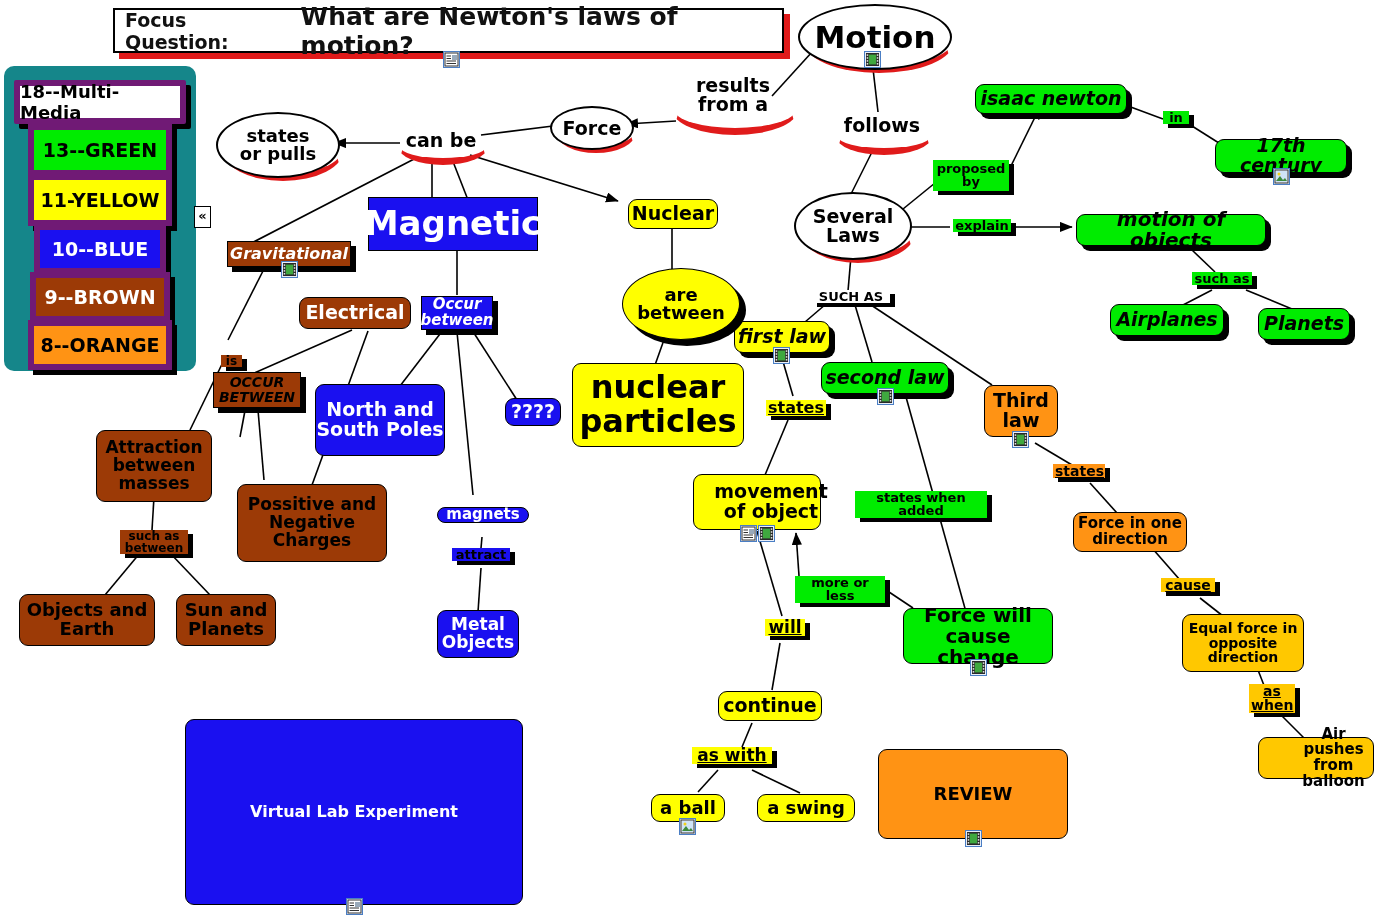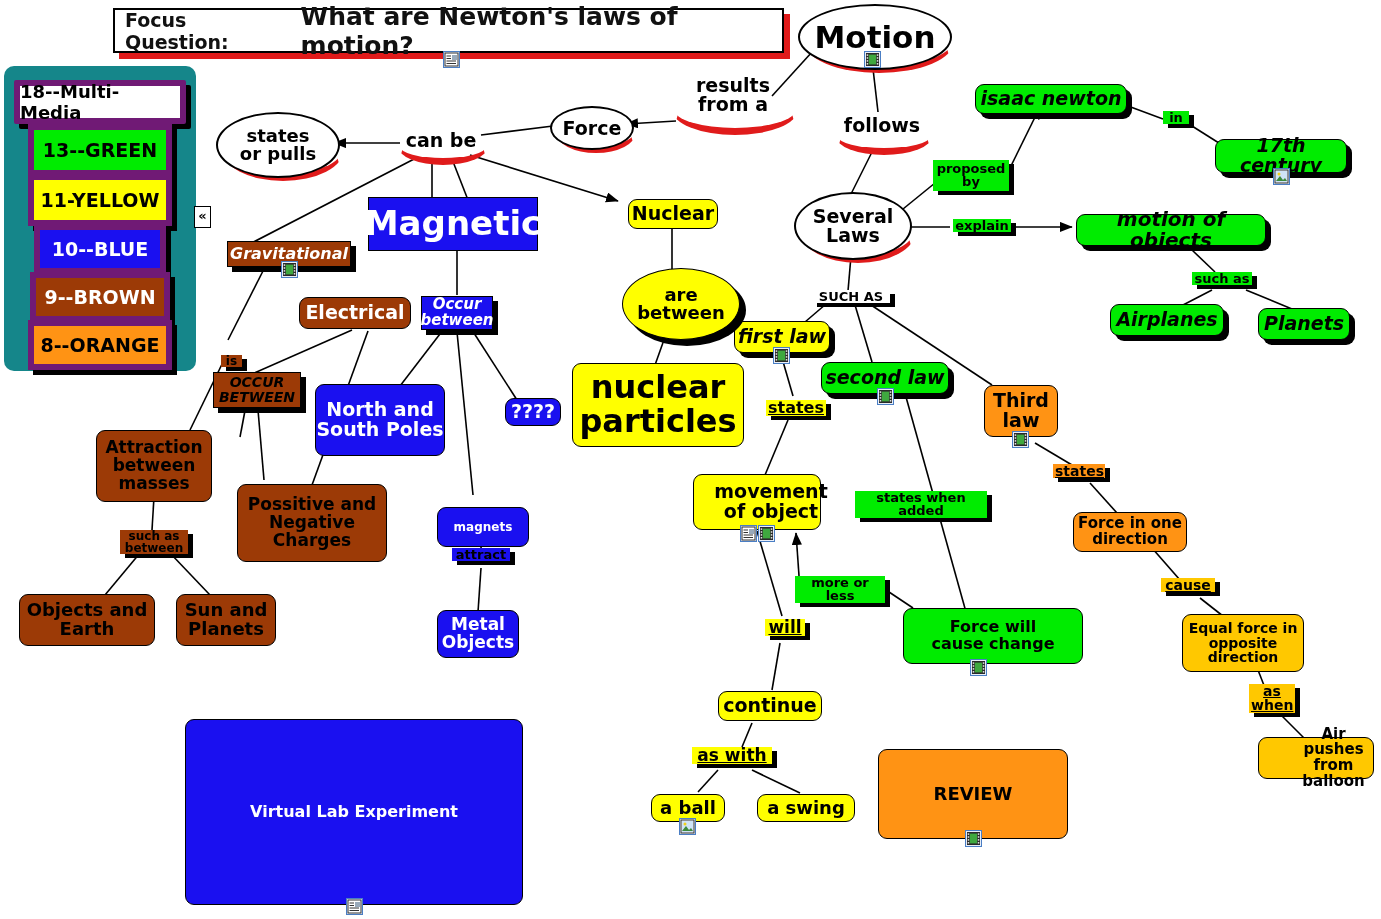--- a/index.html
+++ b/index.html
@@ -326,21 +326,21 @@
     <span>Possitive and
 Negative
 Charges</span>
   </div>
 
   <div class="node rnd c-brown" style="left:176px;top:594px;width:100px;height:52px;font-size:18px;white-space:pre-line;">
     <span>Sun and
 Planets</span>
   </div>
 
-  <div class="node rnd c-blue" style="left:437px;top:507px;width:92px;height:40px;font-size:12px;">
+  <div class="node rnd c-blue" style="left:437px;top:507px;width:92px;height:16px;font-size:15px;">
     <span>magnets</span>
   </div>
 
   <div class="node rnd c-blue" style="left:437px;top:610px;width:82px;height:48px;font-size:17px;white-space:pre-line;">
     <span>Metal
 Objects</span>
   </div>
 
   <div class="node rnd c-green shadow" style="left:975px;top:84px;width:152px;height:30px;font-size:19px;">
     <span>isaac newton</span>
@@ -455,21 +455,21 @@
           <rect x="1.7" y="8.1" width="1.5" height="1.6"></rect>
           <rect x="1.7" y="11" width="1.5" height="1.6"></rect>
           <rect x="11.8" y="2.3" width="1.5" height="1.6"></rect>
           <rect x="11.8" y="5.2" width="1.5" height="1.6"></rect>
           <rect x="11.8" y="8.1" width="1.5" height="1.6"></rect>
           <rect x="11.8" y="11" width="1.5" height="1.6"></rect>
         </g>
       </svg>
   </div>
 
-  <div class="node rnd c-green" style="left:903px;top:608px;width:180px;height:56px;font-size:16px;white-space:pre-line;">
+  <div class="node rnd c-green" style="left:903px;top:608px;width:150px;height:56px;font-size:20px;white-space:pre-line;">
     <span>Force will
 cause change</span>
   </div>
   <div class="ico" style="left:970px;top:659px;">
     <svg viewBox="0 0 15 15">
         <rect x="1" y="1" width="13" height="13" fill="#2a2a2a"></rect>
         <rect x="3.8" y="2.6" width="7.4" height="9.8" fill="#3fa83f"></rect>
         <g fill="#ddd">
           <rect x="1.7" y="2.3" width="1.5" height="1.6"></rect>
           <rect x="1.7" y="5.2" width="1.5" height="1.6"></rect>

